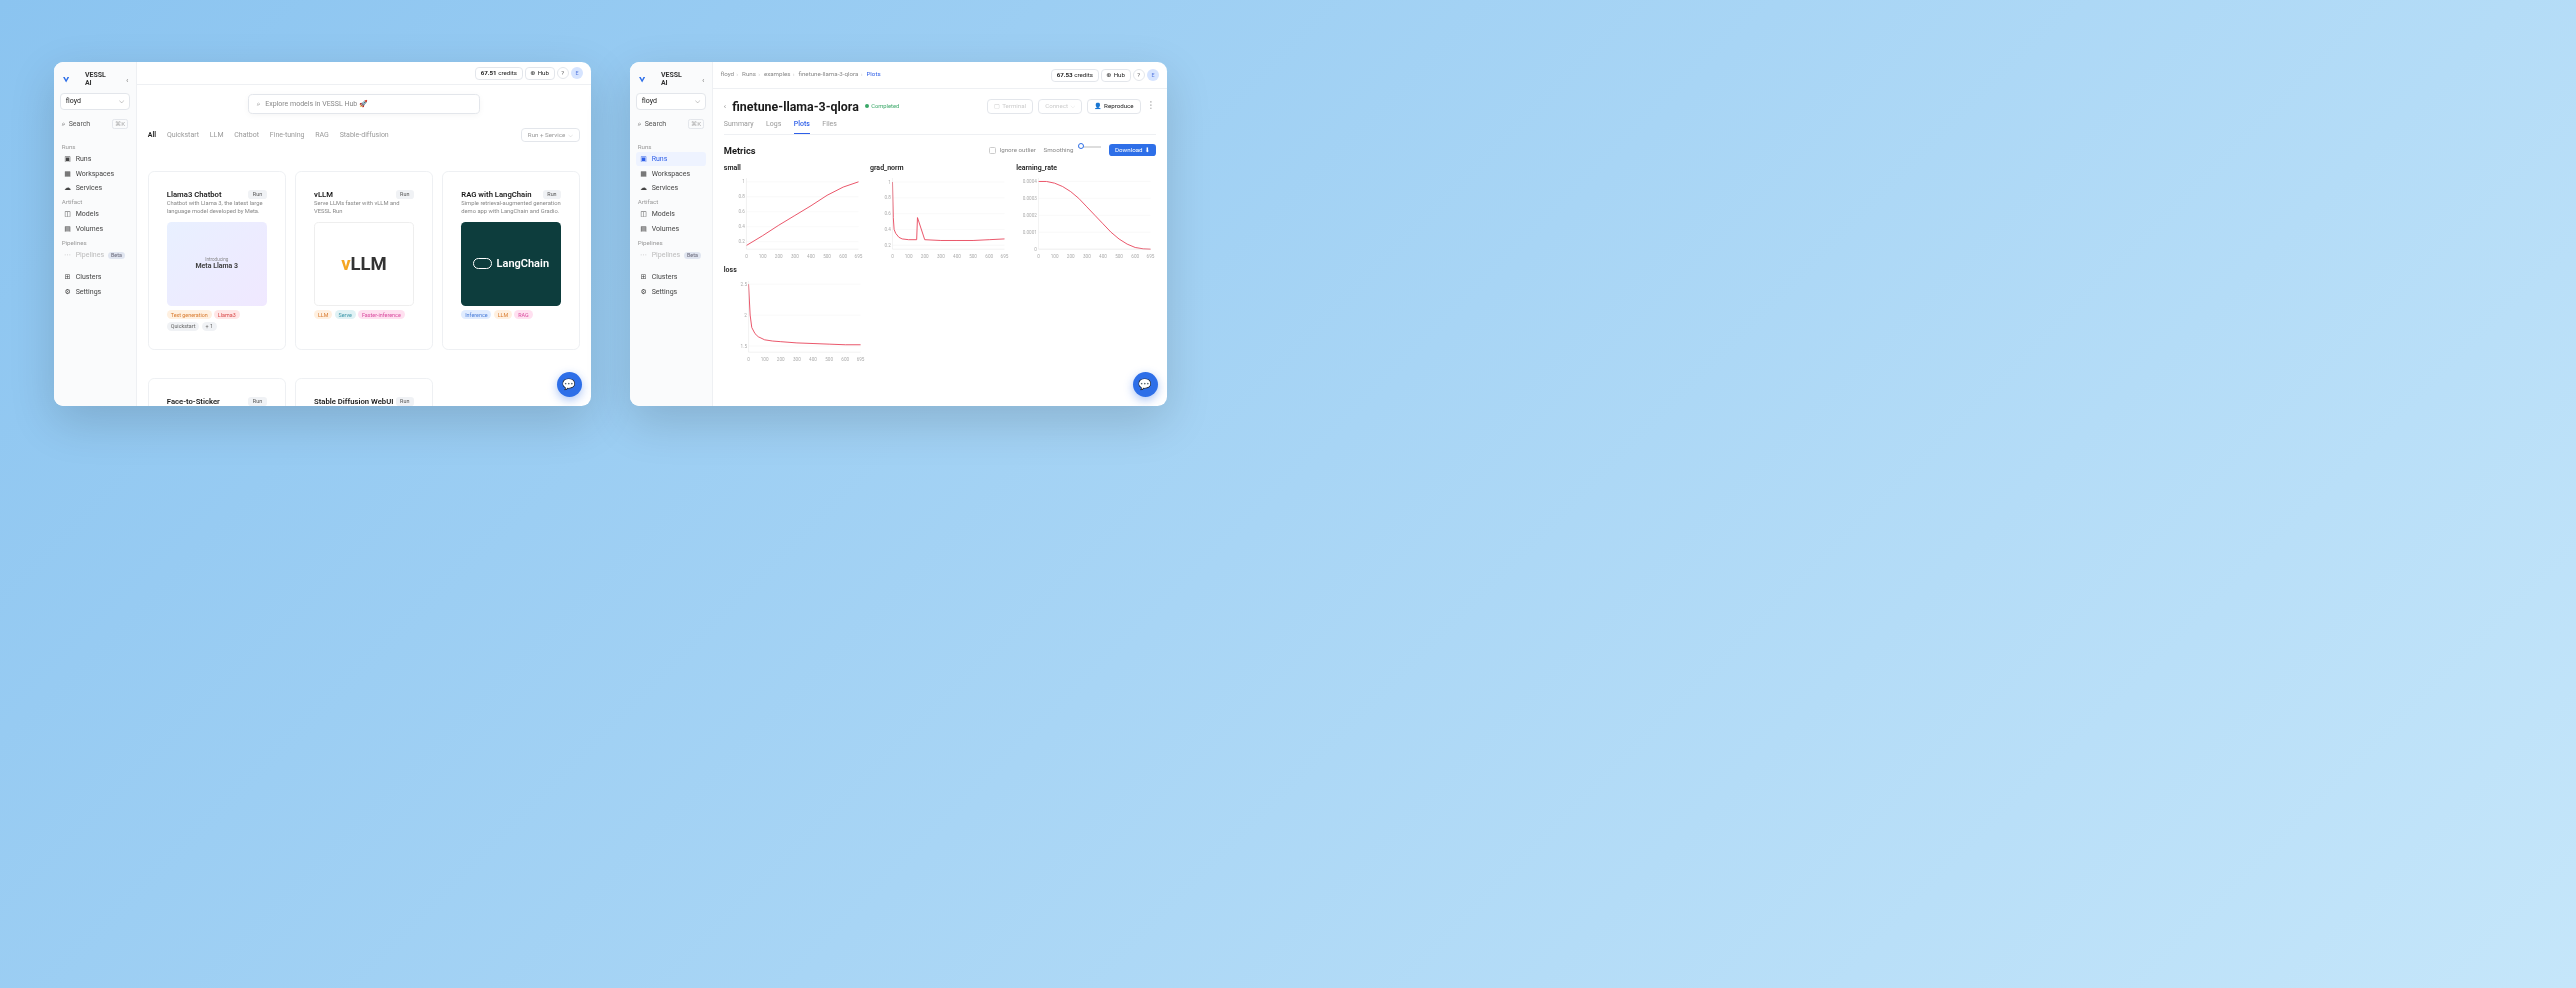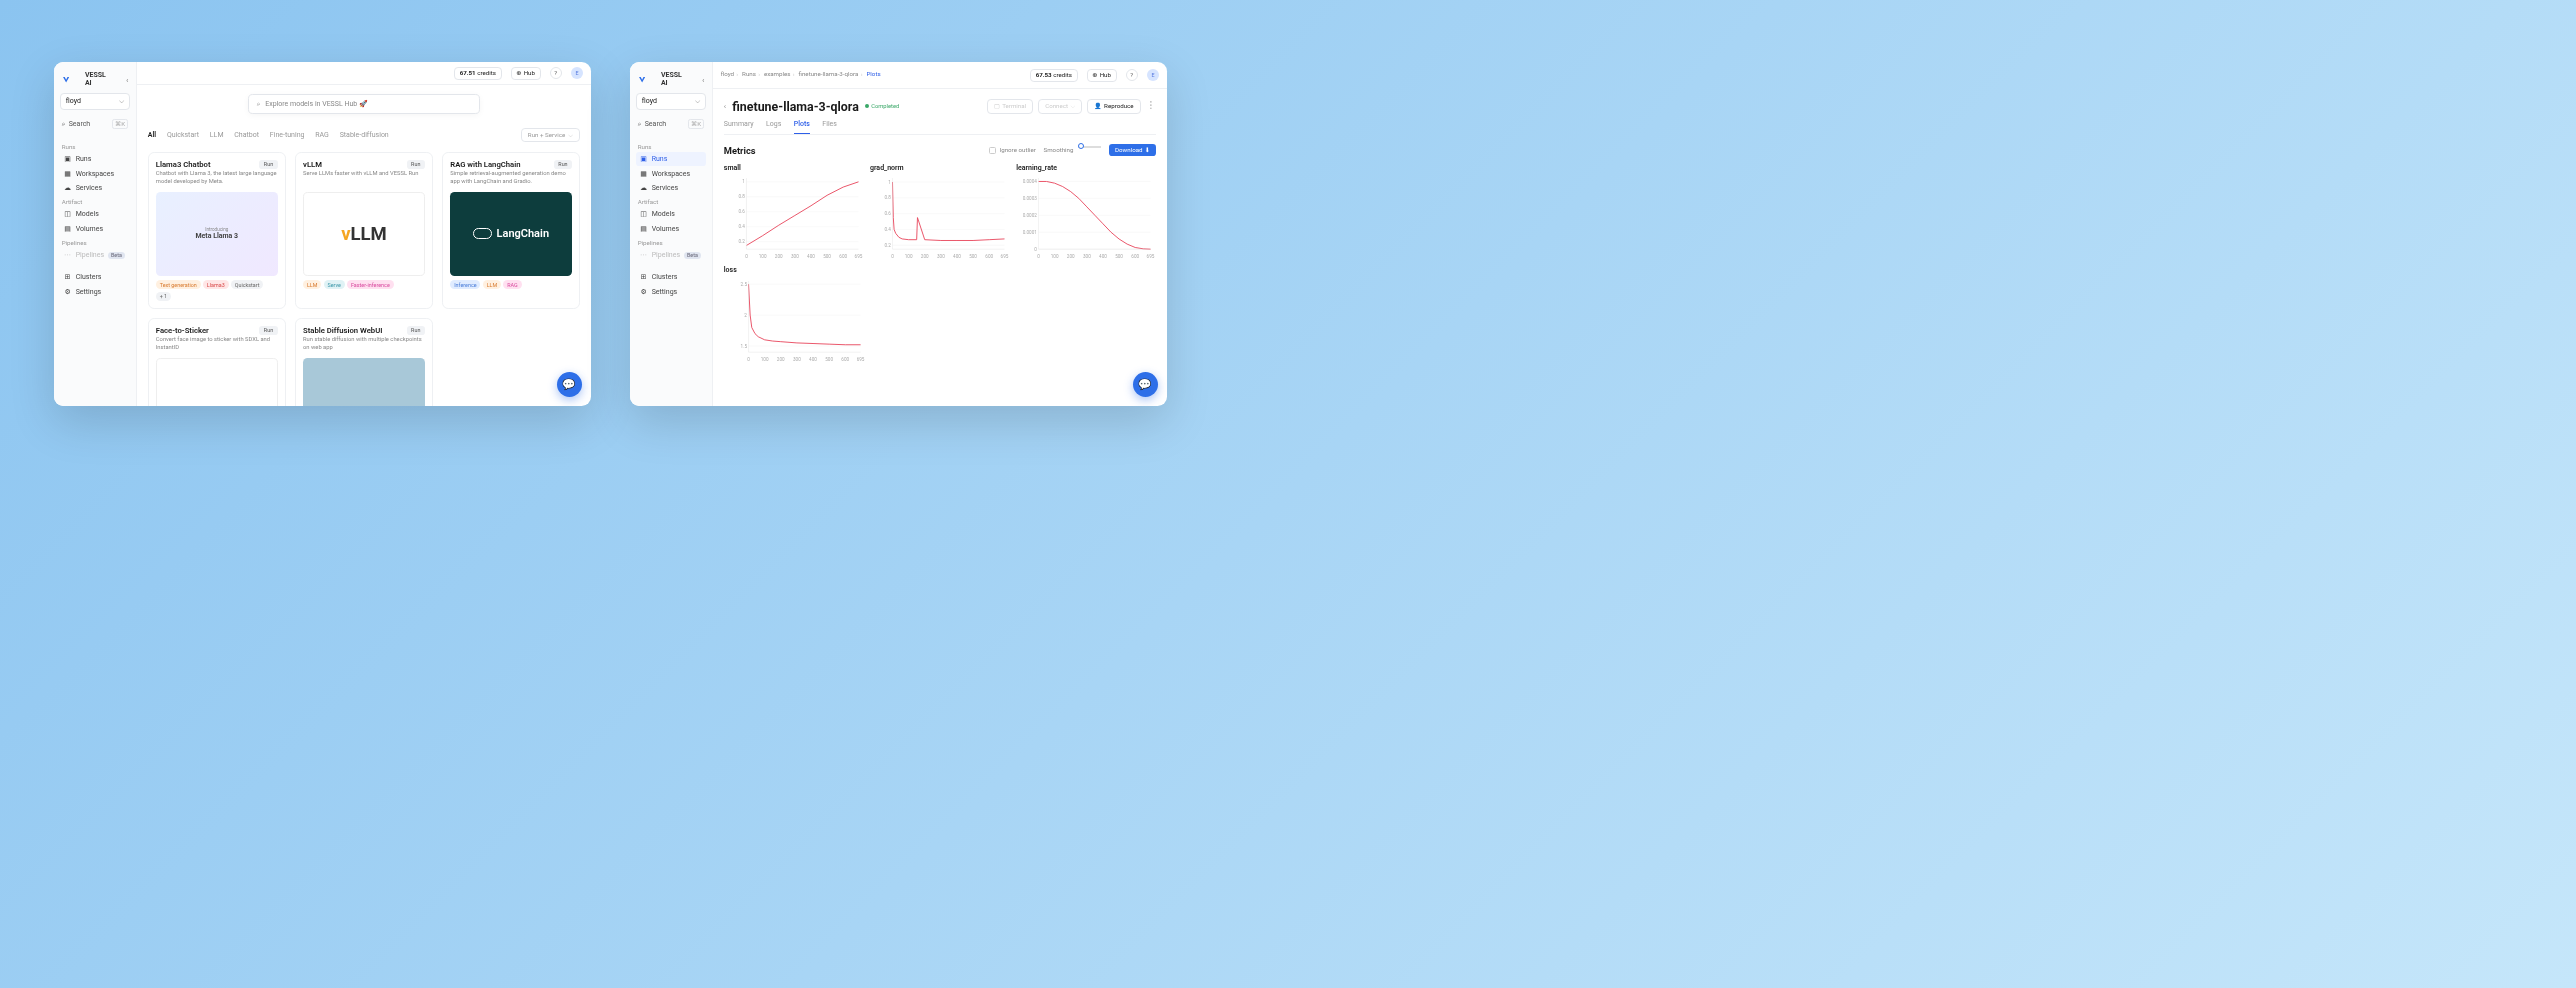--- a/index.html
+++ b/index.html
@@ -115,21 +115,21 @@
   display: flex;
   align-items: center;
   padding: 4.6px 7.7px;
   border-bottom: 0.8px solid #eef0f3;
   gap: 4.6px;
 }
 .topbar-right {
   margin-left: auto;
   display: flex;
   align-items: center;
-  gap: 9px;
+  gap: 2px;
 }
 .credits {
   border: 0.8px solid #e3e6eb;
   border-radius: 3.9px;
   padding: 1.5px 4.6px;
   font-size: 6.2px;
 }
 .hub-link {
   border: 0.8px solid #e3e6eb;
   border-radius: 3.9px;
@@ -199,23 +199,24 @@
   gap: 3.1px;
 }
 .cards {
   display: grid;
   grid-template-columns: repeat(3, 1fr);
   gap: 9.3px;
 }
 .card {
   border: 0.8px solid #eef0f3;
   border-radius: 6.2px;
-  padding: 7px;
+  padding: 18px;
   display: flex;
   flex-direction: column;
+  margin-top: 19px;
 }
 .card-head {
   display: flex;
   justify-content: space-between;
   align-items: center;
   margin-bottom: 1.5px;
 }
 .card-title {
   font-size: 7.7px;
   font-weight: 600;

